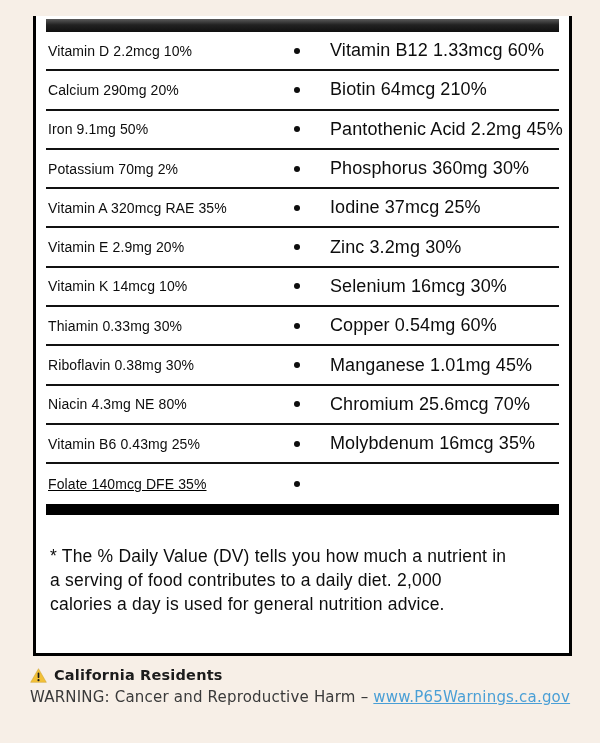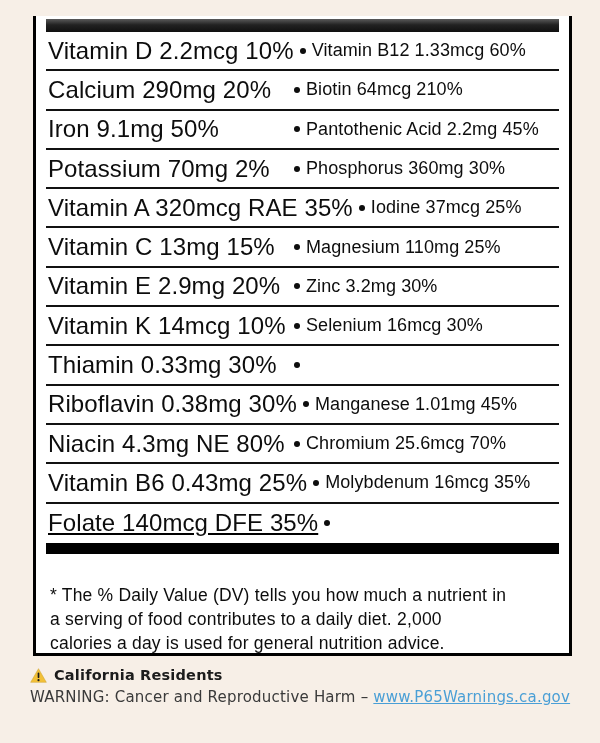--- a/index.html
+++ b/index.html
@@ -36,40 +36,40 @@
   .nutrient-row {
     height: 39.3px;
     display: flex;
     align-items: center;
     border-bottom: 2px solid #111;
     padding-left: 2px;
   }
   .nutrient-row:last-child { border-bottom: none; text-decoration: underline; }
   .cell-left {
     flex: 0 0 240px;
-    font-size: 24px;
+    font-size: 14px;
     color: #0d0d0d;
     letter-spacing: 0.1px;
     white-space: nowrap;
   }
   .cell-bullet {
     flex: 0 0 18px;
     display: flex;
     justify-content: center;
     align-items: center;
   }
   .dot {
     width: 6px;
     height: 6px;
     border-radius: 50%;
     background: #0d0d0d;
   }
   .cell-right {
     flex: 1;
-    margin-left: 0;
+    margin-left: 24px;
     font-size: 18px;
     color: #0d0d0d;
     letter-spacing: 0.1px;
     white-space: nowrap;
   }
   .thick-bar-bottom {
     height: 11px;
     background: #000;
   }
   .footnote {
@@ -155,27 +155,20 @@
         </div>
 
         <div class="nutrient-row">
           <span class="cell-left">Vitamin A 320mcg RAE 35%</span>
           <span class="cell-bullet">
             <span class="dot"></span>
           </span>
           <span class="cell-right">Iodine 37mcg 25%</span>
         </div>
 
-        <div class="nutrient-row">
-          <span class="cell-left">Vitamin C 13mg 15%</span>
-          <span class="cell-bullet">
-            <span class="dot"></span>
-          </span>
-          <span class="cell-right">Magnesium 110mg 25%</span>
-        </div>
 
         <div class="nutrient-row">
           <span class="cell-left">Vitamin E 2.9mg 20%</span>
           <span class="cell-bullet">
             <span class="dot"></span>
           </span>
           <span class="cell-right">Zinc 3.2mg 30%</span>
         </div>
 
         <div class="nutrient-row">
@@ -184,20 +177,21 @@
             <span class="dot"></span>
           </span>
           <span class="cell-right">Selenium 16mcg 30%</span>
         </div>
 
         <div class="nutrient-row">
           <span class="cell-left">Thiamin 0.33mg 30%</span>
           <span class="cell-bullet">
             <span class="dot"></span>
           </span>
+          <span class="cell-right">Copper 0.54mg 60%</span>
         </div>
 
         <div class="nutrient-row">
           <span class="cell-left">Riboflavin 0.38mg 30%</span>
           <span class="cell-bullet">
             <span class="dot"></span>
           </span>
           <span class="cell-right">Manganese 1.01mg 45%</span>
         </div>
 

